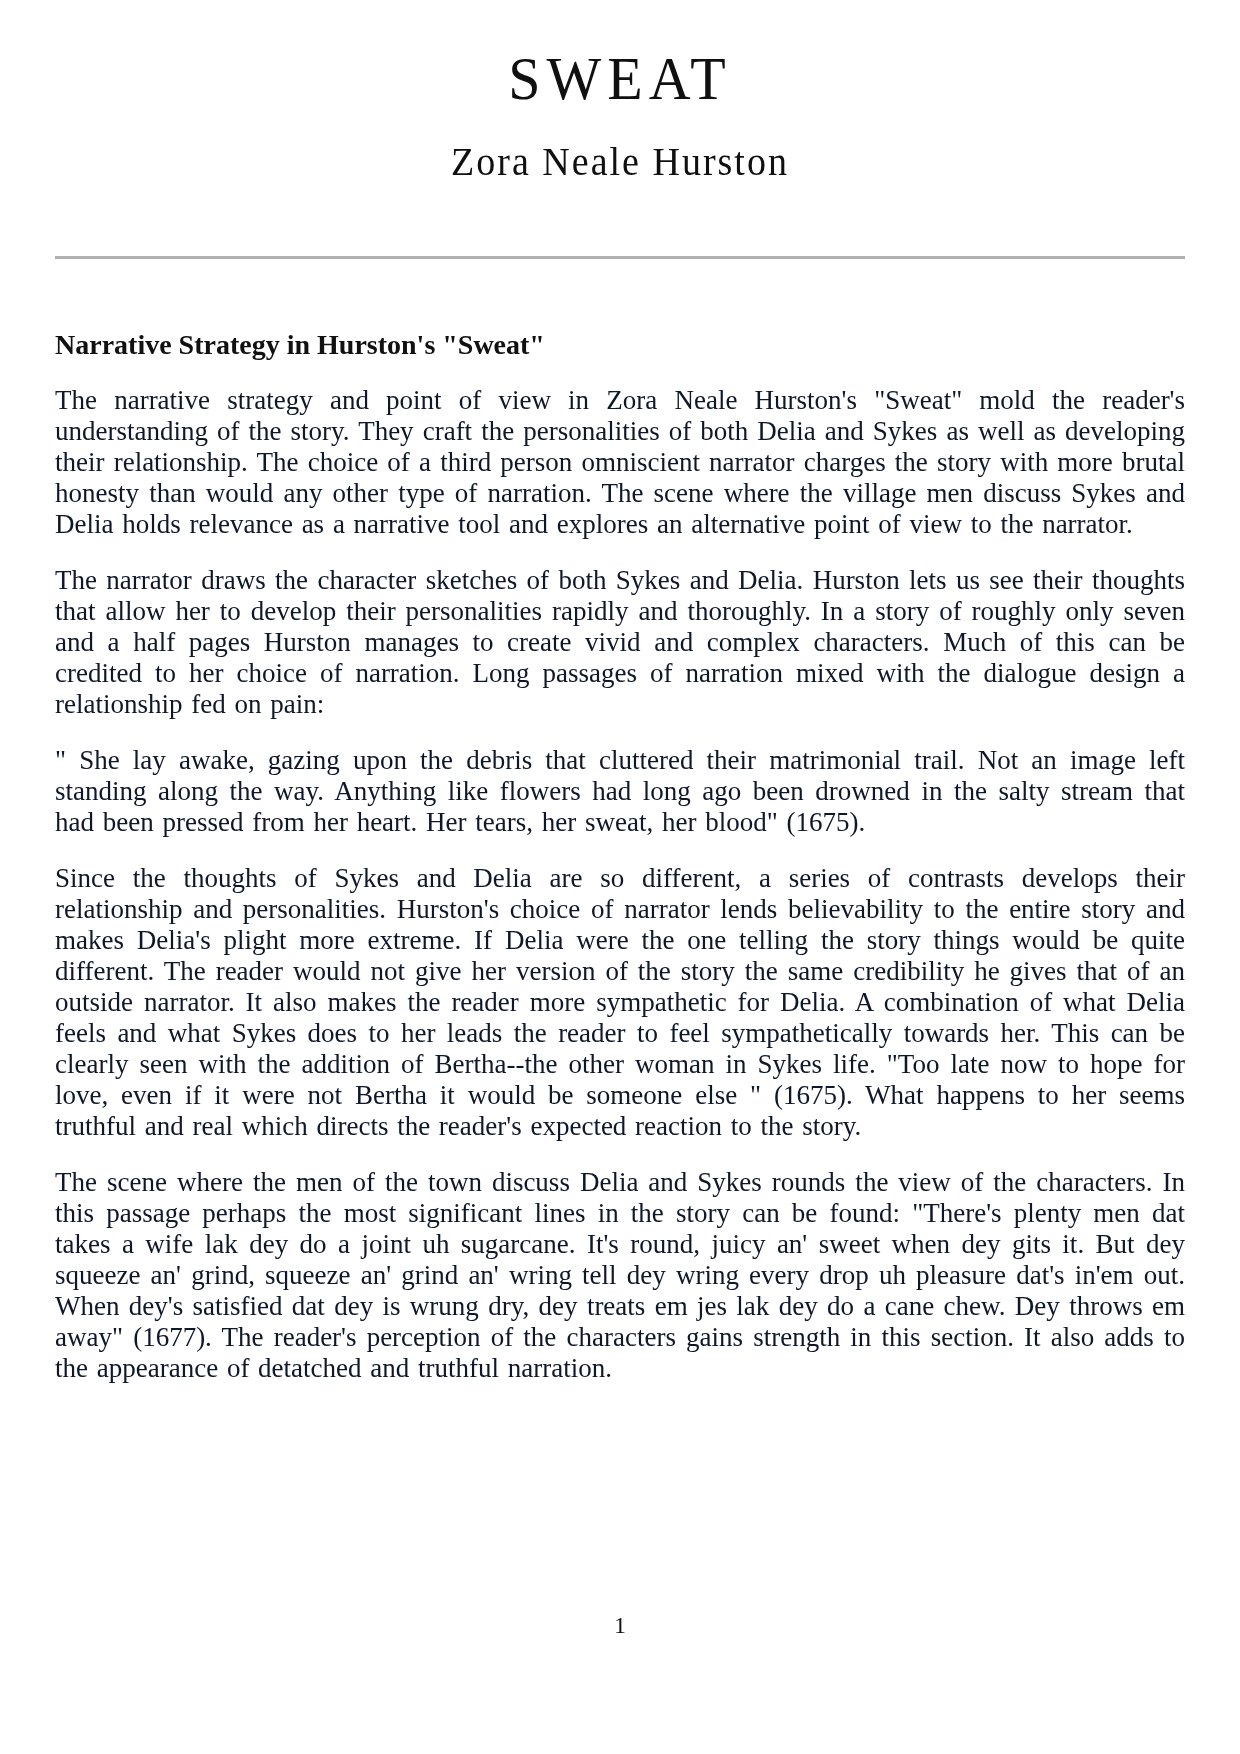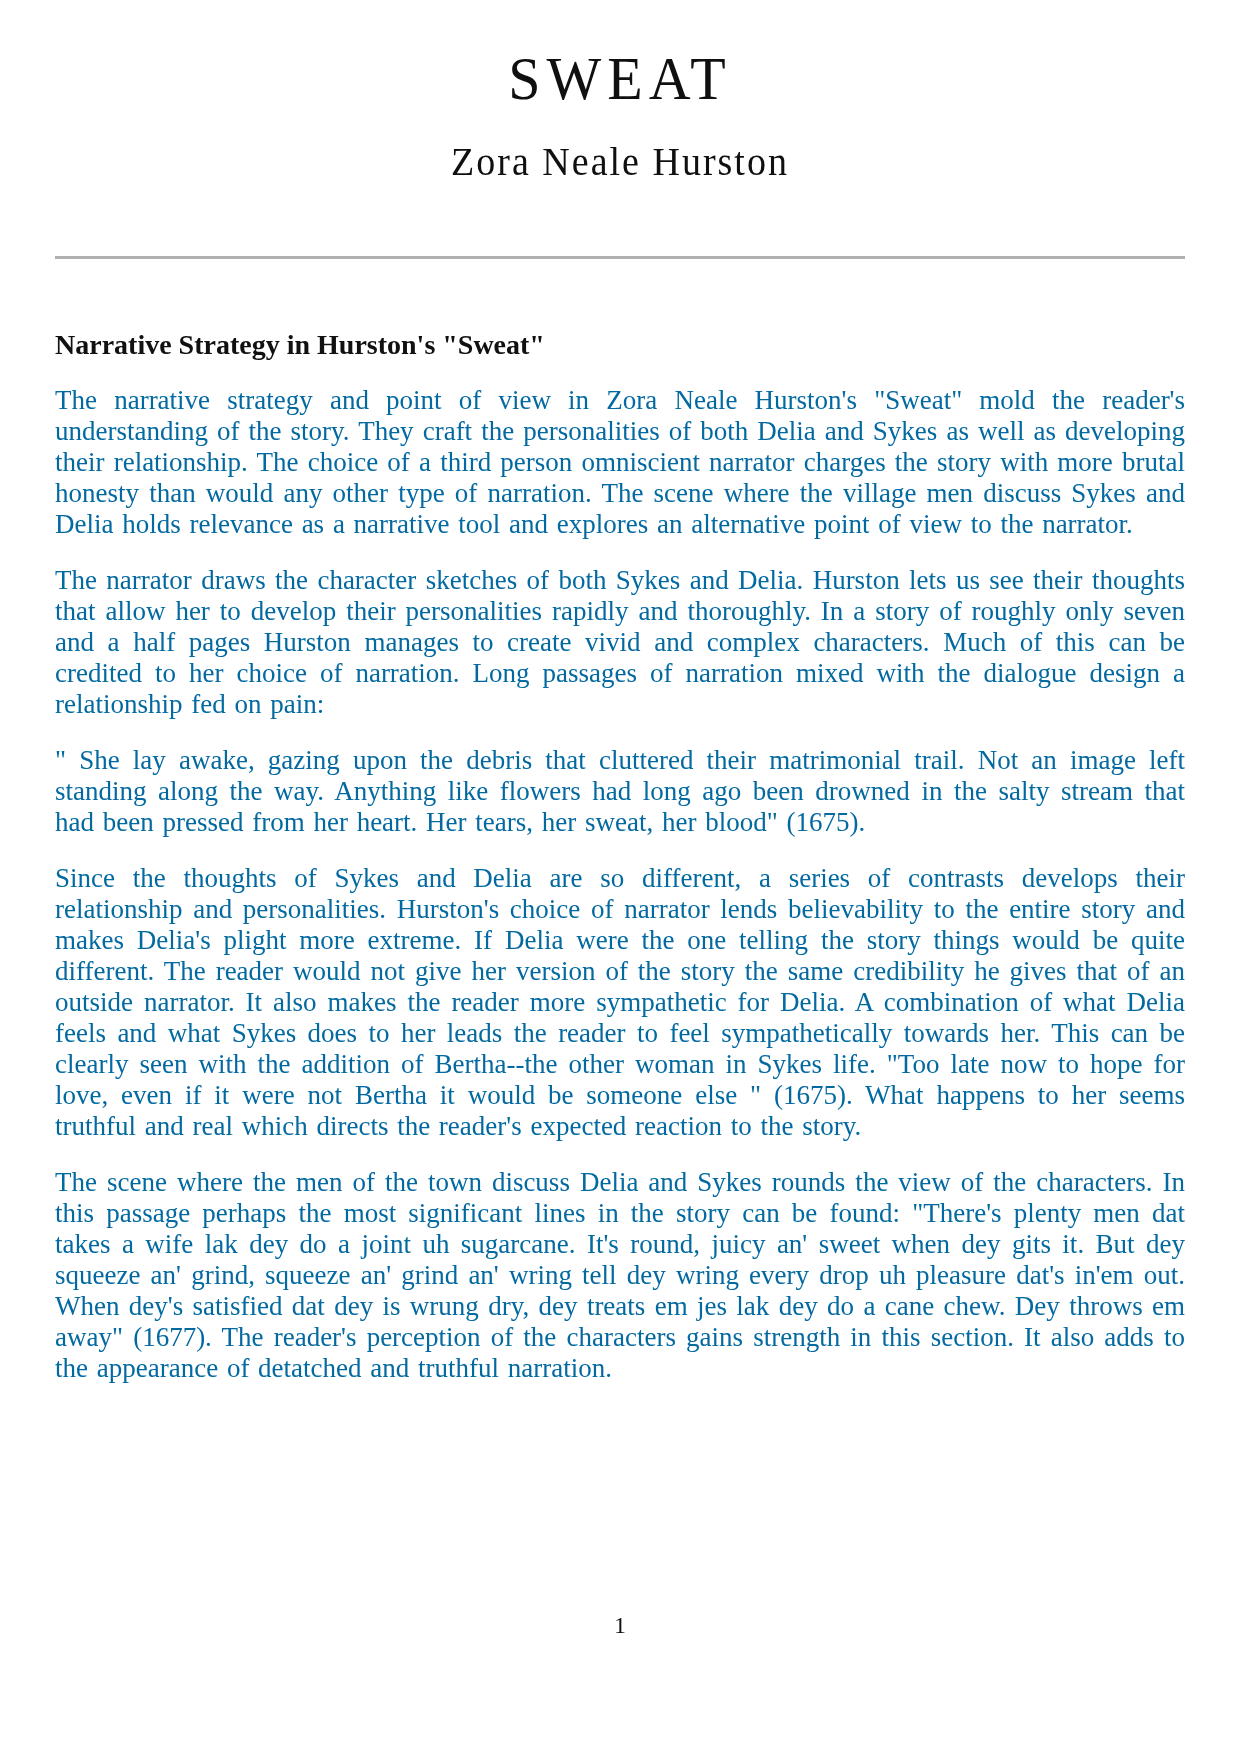--- a/index.html
+++ b/index.html
@@ -59,21 +59,21 @@
     margin-top: 25px;
     font-size: 28px;
     line-height: 31px;
     color: #141414;
   }
   .essay-body p {
     margin: 25px 0 0 0;
     font-size: 27px;
     line-height: 31px;
     text-align: justify;
-    color: #0369a1;
+    color: #0f172a;
     word-spacing: 2px;
   }
   .page-number {
     position: absolute;
     left: 0;
     width: 1240px;
     top: 1612px;
     text-align: center;
     font-size: 24px;
     color: #141414;

